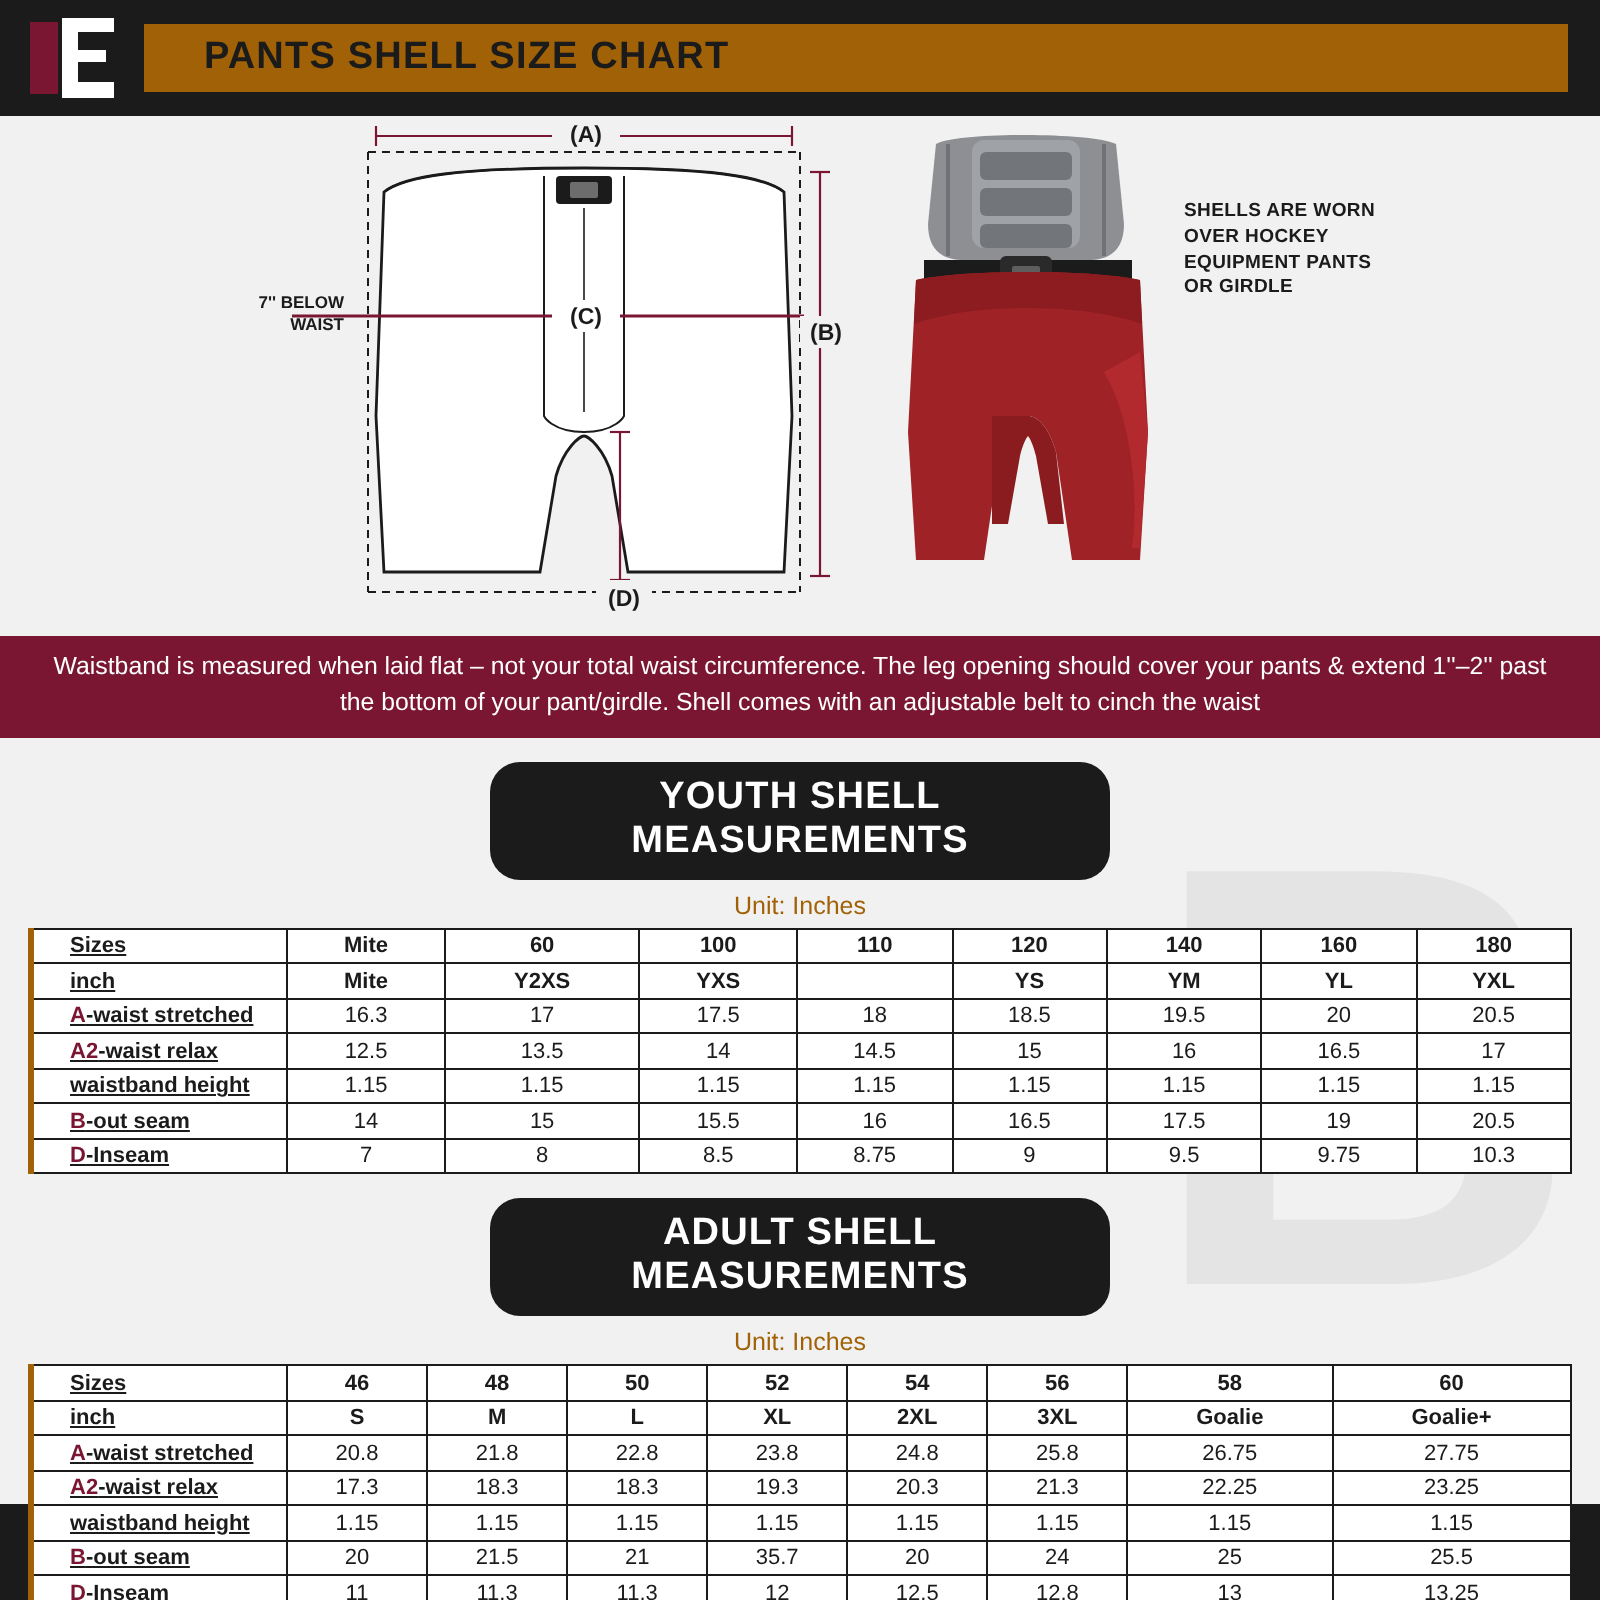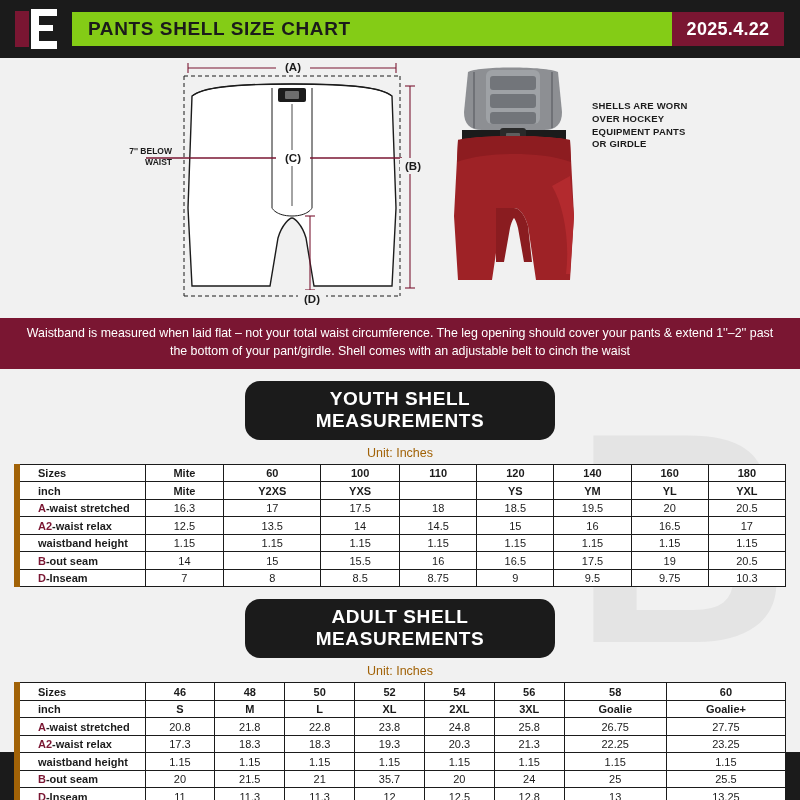--- a/index.html
+++ b/index.html
@@ -30,26 +30,26 @@
     width: 72px;
     height: 58px;
     position: relative;
     display: flex;
     align-items: center;
     justify-content: center;
   }
   .logo-mark svg { display: block; }
   .header-title {
     flex: 1;
-    background: #84cc16;
+    background: #a16207;
     height: 34px;
     margin-right: 0;
     display: flex;
     align-items: center;
-    padding-left: 16px;
+    padding-left: 30px;
     font-size: 19px;
     font-weight: bold;
     letter-spacing: 0.6px;
     color: #1b1b1b;
   }
   .header-date {
     width: 112px;
     height: 34px;
     background: #7a1632;
     color: #ffffff;
@@ -172,21 +172,21 @@
     color: #1b1b1b;
   }
   table td.rowhead {
     text-align: left;
     padding-left: 18px;
     font-weight: bold;
     width: 128px;
   }
   table td.rowhead .accent { color: #7a1632; }
   table tr.head td { font-weight: bold; }
-  table td:first-child { border-left: 6px solid #a16207; }
+  table td:first-child { border-left: 3px solid #a16207; text-decoration: underline; }
 
   
   .footer {
     position: absolute;
     left: 0; bottom: 0;
     width: 800px;
     height: 48px;
     background: #1b1b1b;
     display: flex;
     align-items: center;
@@ -220,21 +220,20 @@
 
   <div class="header">
     <div class="logo-mark">
       <svg width="46" height="44" viewBox="0 0 46 44">
         <polygon points="2,4 16,4 16,40 2,40" fill="#7a1632"></polygon>
         <polygon points="18,2 44,2 44,9 26,9 26,18 40,18 40,24 26,24 26,34 44,34 44,42 18,42" fill="#ffffff"></polygon>
         <polygon points="18,2 25,2 25,42 18,42" fill="#ffffff"></polygon>
       </svg>
     </div>
     <div class="header-title">PANTS SHELL SIZE CHART</div>
-    <div class="header-date">2025.4.22</div>
     <div class="header-right-pad"></div>
   </div>
 
   <div class="body-wrap">
 
     <div class="watermark">B</div>
 
     <div class="diagram">
       <svg width="770" height="258" viewBox="0 0 770 258">
 

